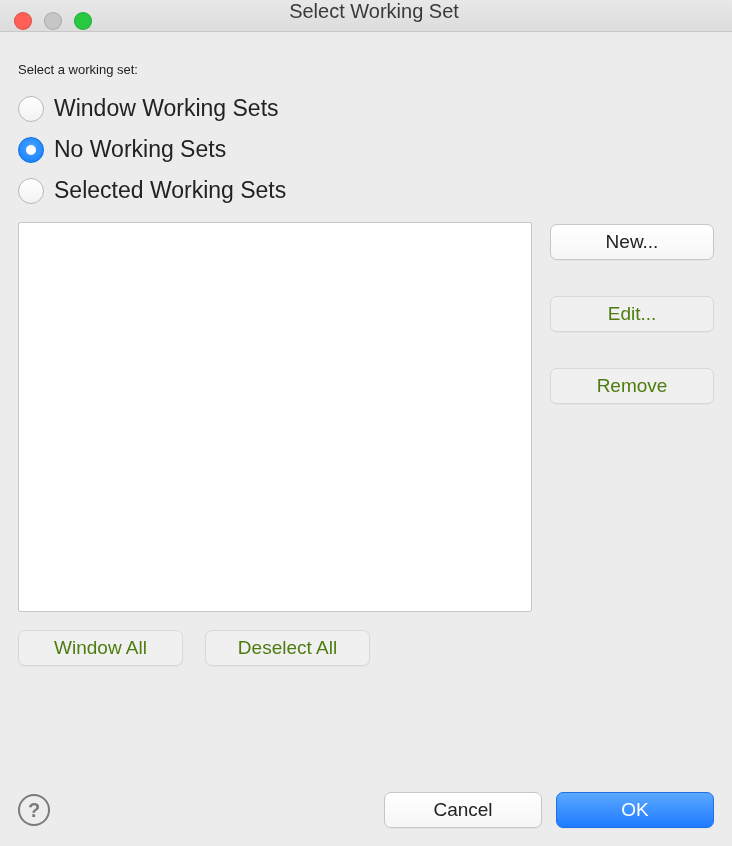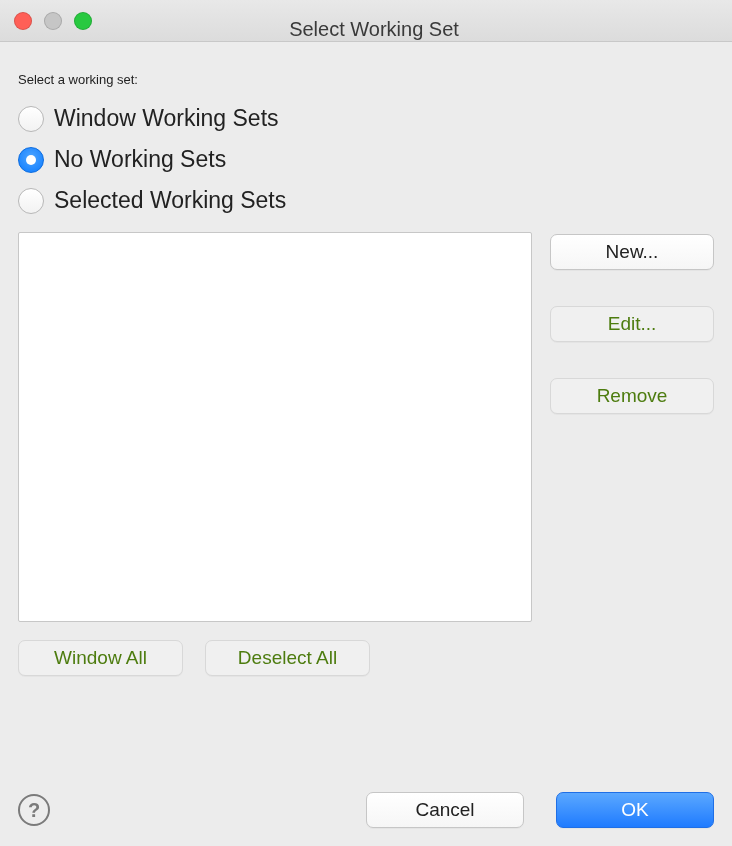--- a/index.html
+++ b/index.html
@@ -4,25 +4,25 @@
   <style>
     * { box-sizing: border-box; margin: 0; padding: 0; }
     body {
       font-family: -apple-system, "Helvetica Neue", Helvetica, Arial, sans-serif;
       background: #ececec;
       width: 732px;
       height: 846px;
       overflow: hidden;
     }
     .titlebar {
-      height: 42px;
+      height: 32px;
       background: linear-gradient(#e8e8e8, #dcdcdc);
       border-bottom: 1px solid #c8c8c8;
       display: flex;
-      align-items: flex-end;
+      align-items: flex-start;
       position: relative;
       padding-left: 16px;
     }
     .traffic-lights {
       display: flex;
       gap: 12px;
       position: absolute;
       left: 14px;
       top: 12px;
     }
@@ -142,21 +142,21 @@
       border: 2px solid #7b7b7b;
       color: #7b7b7b;
       display: flex;
       align-items: center;
       justify-content: center;
       font-size: 20px;
       font-weight: 600;
       background: #ededed;
     }
     .footer-spacer { flex: 1; }
-    .footer .btn { width: 158px; margin-left: 32px; }
+    .footer .btn { width: 158px; margin-left: 14px; }
   </style>
 </head>
 <body>
 
 <div class="titlebar">
   <div class="traffic-lights">
     <div class="traffic-light tl-close"></div>
     <div class="traffic-light tl-min"></div>
     <div class="traffic-light tl-zoom"></div>
   </div>

